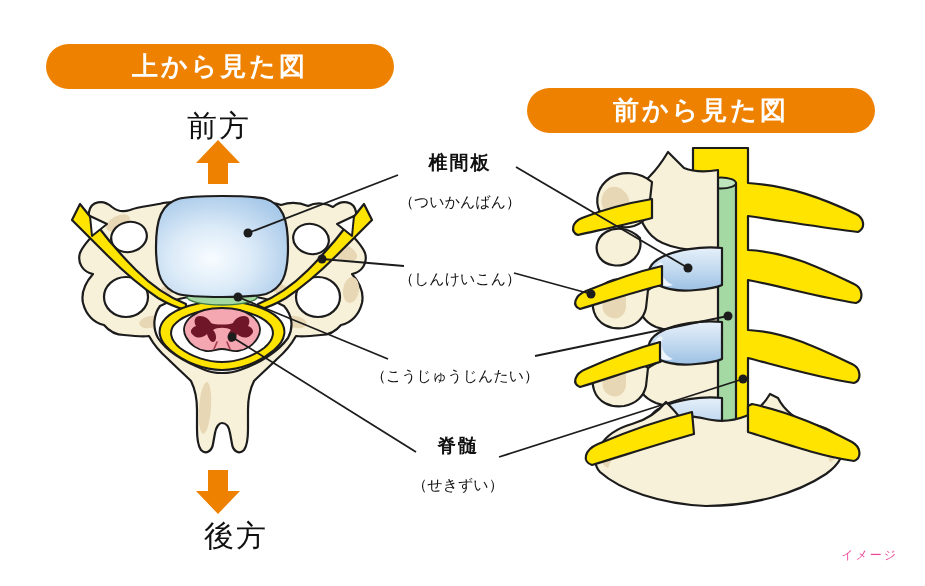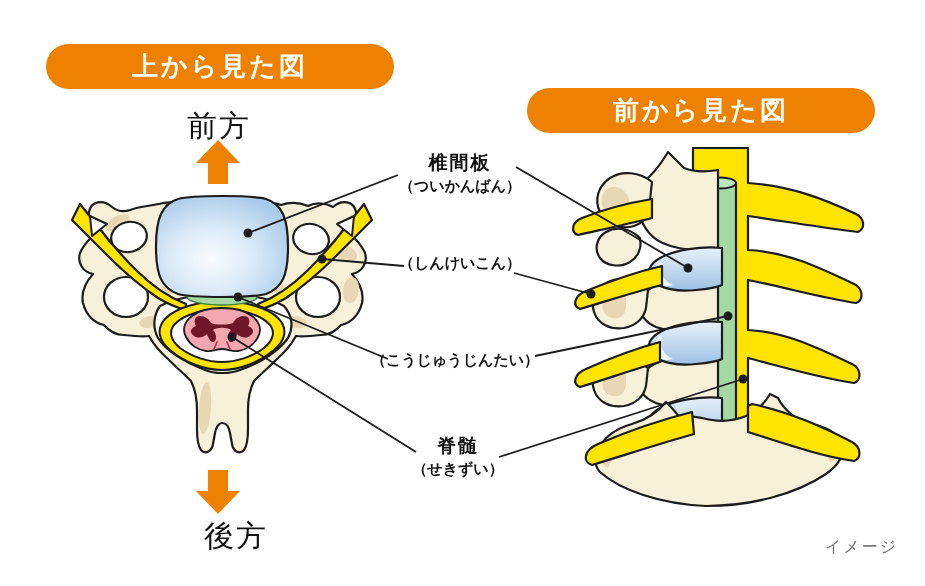--- a/index.html
+++ b/index.html
@@ -22,27 +22,27 @@
   .dir-label{
     position:absolute;transform:translateX(-50%);font-size:30px;font-weight:400;
     color:#111;letter-spacing:2px;white-space:nowrap;
   }
   .dir-front{left:219px;top:106px;}
   .dir-back{left:236px;top:516px;}
   .anat-label{
     position:absolute;transform:translateX(-50%);text-align:center;color:#111;white-space:nowrap;
   }
   .anat-label .term{font-size:19px;font-weight:700;letter-spacing:2px;line-height:1.1;}
-  .anat-label .reading{font-size:15px;font-weight:700;margin-top:4px;line-height:1.1;}
+  .anat-label .reading{font-size:15px;font-weight:400;margin-top:20px;line-height:1.1;}
   .label-disc{left:460px;top:153px;}
   .label-nerve{left:460px;top:251px;}
   .label-ligament{left:455px;top:348px;}
   .label-cord{left:458px;top:436px;}
   .footer-note{
-    position:absolute;right:27px;bottom:28px;font-size:16px;color:#737373;letter-spacing:2px;
+    position:absolute;right:27px;bottom:22px;font-size:12px;color:#ec4899;letter-spacing:2px;
   }
 </style>
 </head>
 <body>
 
 <div class="stage">
 
   <svg class="art" viewBox="0 0 925 586" aria-hidden="true">
     <defs>
       <radialGradient id="discGrad" cx="42%" cy="62%" r="68%">

